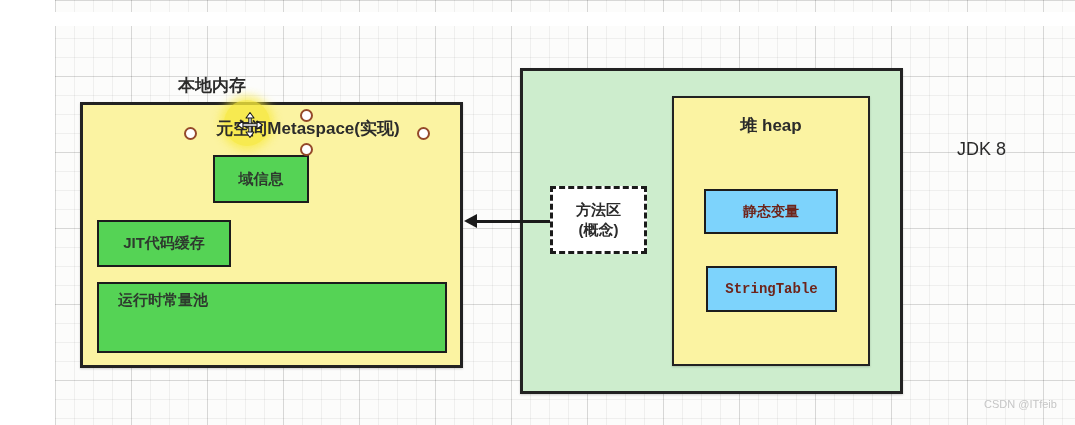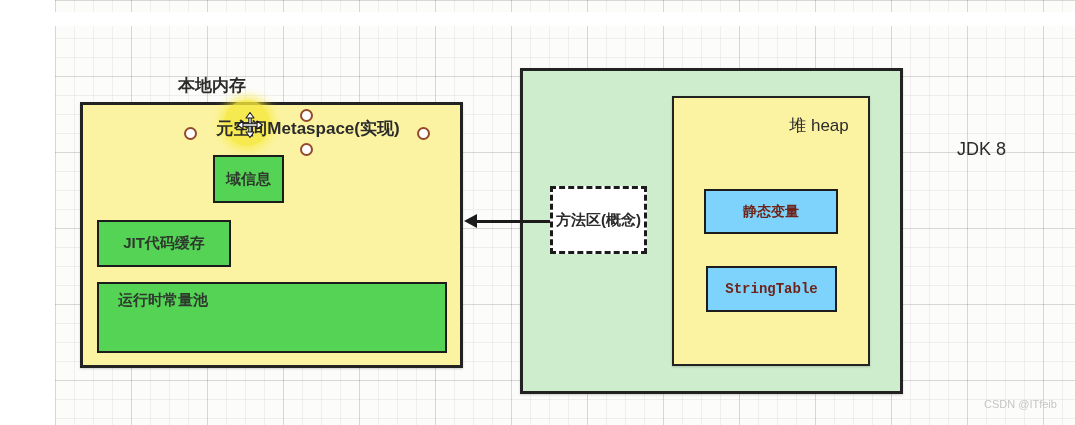--- a/index.html
+++ b/index.html
@@ -36,26 +36,26 @@
     display:flex;align-items:center;justify-content:center;
     font-size:15px;font-weight:bold;color:#2e3a2e;
   }
   .box-red{
     background:#7dd3fc;border:2px solid #1c1c1c;
     display:flex;align-items:center;justify-content:center;
     font-size:14px;font-weight:bold;color:#6e241a;
   }
   .box-dashed{
     background:#ffffff;border:3px dashed #1b1b1b;
-    display:flex;align-items:center;justify-content:center;
+    display:flex;flex-direction:column;align-items:center;justify-content:center;
     font-size:15px;font-weight:bold;color:#2b2b2b;line-height:1.35;
   }
   .label{position:absolute;font-weight:bold;color:#2b2b2b;white-space:nowrap;}
   .heap-title{position:absolute;left:672px;top:114px;width:198px;text-align:center;
-    font-size:17px;font-weight:normal;color:#2b2b2b;padding-left:48px;}
+    font-size:17px;font-weight:bold;color:#2b2b2b;}
   .meta-title{position:absolute;left:188px;top:117px;width:240px;text-align:center;
     font-size:17px;font-weight:bold;color:#2b2b2b;z-index:4;}
   .rcp-text{position:absolute;left:118px;top:291px;font-size:15px;font-weight:bold;color:#2e3a2e;z-index:4;}
   .highlight-dot{
     position:absolute;left:224px;top:100px;width:46px;height:46px;border-radius:50%;
     background:#F7E93C;opacity:.8;box-shadow:0 0 10px 4px rgba(247,233,60,.9);z-index:3;
   }
   .handle{
     position:absolute;width:9px;height:9px;border-radius:50%;
     background:#ffffff;border:2px solid #94492a;z-index:5;
@@ -95,21 +95,21 @@
     <g fill="#ffffff" stroke="#1a1a1a" stroke-width="1" stroke-linejoin="round">
       <rect x="10.9" y="4" width="2.2" height="16"></rect>
       <rect x="4" y="10.9" width="16" height="2.2"></rect>
       <path d="M12 0.5 L8.3 5.5 L15.7 5.5 Z"></path>
       <path d="M12 23.5 L8.3 18.5 L15.7 18.5 Z"></path>
       <path d="M0.5 12 L5.5 8.3 L5.5 15.7 Z"></path>
       <path d="M23.5 12 L18.5 8.3 L18.5 15.7 Z"></path>
     </g>
   </svg>
 
-  <div class="shape box-green" style="left:213px;top:155px;width:71px;height:48px;z-index:3;">
+  <div class="shape box-green" style="left:213px;top:155px;width:96px;height:48px;z-index:3;">
     <span>域信息</span>
   </div>
   <div class="shape box-green" style="left:97px;top:220px;width:134px;height:47px;z-index:3;">
     <span>JIT代码缓存</span>
   </div>
   <div class="shape box-green" style="left:97px;top:282px;width:350px;height:71px;z-index:3;justify-content:flex-start;align-items:flex-start;"></div>
   <div class="rcp-text">运行时常量池</div>
 
   <div class="arrow-line"></div>
   <div class="arrow-head"></div>

